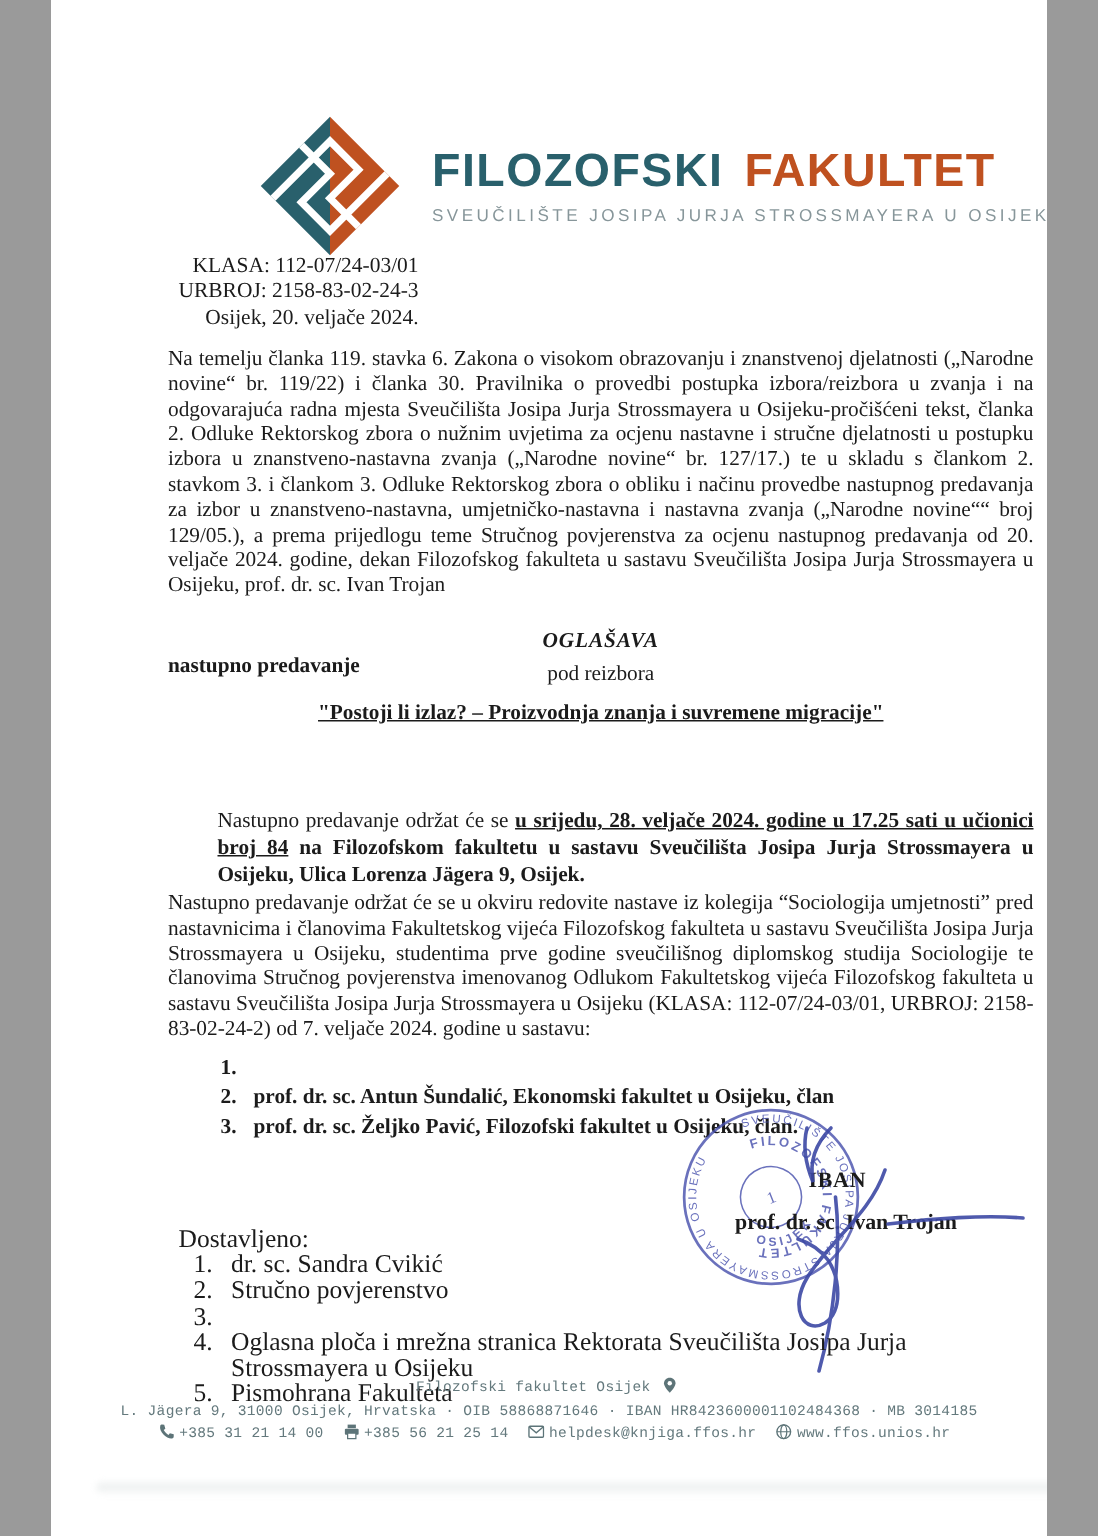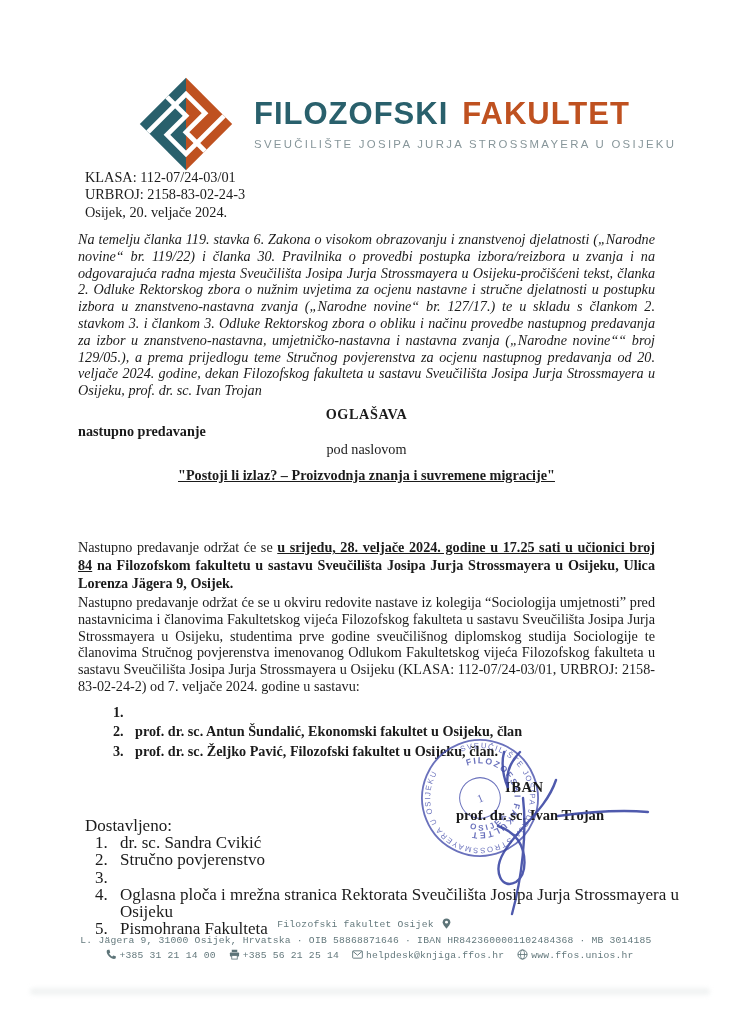--- a/index.html
+++ b/index.html
@@ -1,44 +1,44 @@
 <!DOCTYPE html>
 <html lang="hr"><head>
 <meta charset="utf-8">
 <style>
   * { margin:0; padding:0; box-sizing:border-box; }
   html,body { background:#9a9a9a; }
   .page {
-    position:relative; width:732px; height:1024px; margin:0 auto;
+    position:relative; width:664px; height:1024px; margin:0 auto;
     background:#ffffff; overflow:hidden;
     font-family:"Liberation Serif", serif; color:#1b1b1b;
   }
   
   .header { position:absolute; top:76px; left:138px; display:flex; gap:20px; align-items:flex-start; }
   .logo { width:96px; height:96px; flex:0 0 auto; }
   .wordmark-block { padding-top:20px; font-family:"Liberation Sans", sans-serif; }
   .wordmark { font-size:31px; font-weight:bold; letter-spacing:1px; white-space:nowrap; }
   .wm-primary { color:#29606c; }
   .wm-secondary { color:#bf5120; margin-left:14px; }
   .subtitle { margin-top:6px; font-size:11.4px; letter-spacing:2.3px; color:#87969a; white-space:nowrap; }
   
-  .ref-block { position:absolute; top:169px; left:85px; font-size:14.3px; line-height:17.4px; }
+  .ref-block { position:absolute; top:169px; left:85px; font-size:14.3px; line-height:17.4px;text-align:right; }
   
   .blk { position:absolute; left:78px; width:577px; font-size:14.2px; }
   .justify { text-align:justify; }
   .blk-a { top:231px; }
-  .p-legal { line-height:16.8px;font-style:italic; }
-  .h-announce { margin-top:7px; text-align:center; font-weight:bold; letter-spacing:.6px; line-height:17px; }
+  .p-legal { line-height:16.8px; }
+  .h-announce { margin-top:20px; text-align:center; font-weight:bold; letter-spacing:.6px; line-height:17px;font-style:italic; }
   .h-announce2 { text-align:left; font-weight:bold; line-height:17px; }
   .blk-b { top:428px; }
   .p-candidate { font-weight:bold; line-height:18px; }
   .p-under { margin-top:13px; text-align:center; line-height:17px; }
   .p-title { margin-top:9px; text-align:center; font-weight:bold; text-decoration:underline; line-height:17px; }
   .blk-c { top:538px; }
-  .p-schedule { line-height:18.2px; }
+  .p-schedule { line-height:18.2px;margin-left:33px; }
   .p-schedule .hl { font-weight:bold; text-decoration:underline; }
   .p-schedule .bold-tail { font-weight:bold; }
   .blk-d { top:594px; }
   .p-context { line-height:16.8px; }
   .committee { margin-top:8px; padding-left:35px; font-weight:bold; }
   .committee .row { display:flex; line-height:19.4px; }
   .committee .num { width:22px; flex:0 0 auto; }
   
   .stamp { position:absolute; left:416px; top:734px; width:128px; height:128px; }
   .sig-role { position:absolute; left:505px; top:779px; font-size:14.6px; font-weight:bold; letter-spacing:.5px; }
@@ -88,21 +88,21 @@
     <div>Osijek, 20. veljače 2024.</div>
   </div>
 
   <div class="blk blk-a">
     <p class="p-legal justify">Na temelju članka 119. stavka 6. Zakona o visokom obrazovanju i znanstvenoj djelatnosti („Narodne novine“ br. 119/22) i članka 30. Pravilnika o provedbi postupka izbora/reizbora u zvanja i na odgovarajuća radna mjesta Sveučilišta Josipa Jurja Strossmayera u Osijeku-pročišćeni tekst, članka 2. Odluke Rektorskog zbora o nužnim uvjetima za ocjenu nastavne i stručne djelatnosti u postupku izbora u znanstveno-nastavna zvanja („Narodne novine“ br. 127/17.) te u skladu s člankom 2. stavkom 3. i člankom 3. Odluke Rektorskog zbora o obliku i načinu provedbe nastupnog predavanja za izbor u znanstveno-nastavna, umjetničko-nastavna i nastavna zvanja („Narodne novine““ broj 129/05.), a prema prijedlogu teme Stručnog povjerenstva za ocjenu nastupnog predavanja od 20. veljače 2024. godine, dekan Filozofskog fakulteta u sastavu Sveučilišta Josipa Jurja Strossmayera u Osijeku, prof. dr. sc. Ivan Trojan</p>
     <div class="h-announce">OGLAŠAVA</div>
     <div class="h-announce2">nastupno predavanje</div>
   </div>
 
   <div class="blk blk-b">
-    <div class="p-under">pod naslovom</div>
+    <div class="p-under">pod reizbora</div>
     <div class="p-title">"Postoji li izlaz? – Proizvodnja znanja i suvremene migracije"</div>
   </div>
 
   <div class="blk blk-c">
     <p class="p-schedule justify"><span>Nastupno predavanje održat će se</span> <span class="hl">u srijedu, 28. veljače 2024. godine u 17.25 sati u učionici broj 84</span> <span class="bold-tail">na Filozofskom fakultetu u sastavu Sveučilišta Josipa Jurja Strossmayera u Osijeku, Ulica Lorenza Jägera 9, Osijek.</span></p>
   </div>
 
   <div class="blk blk-d">
     <p class="p-context justify">Nastupno predavanje održat će se u okviru redovite nastave iz kolegija “Sociologija umjetnosti” pred nastavnicima i članovima Fakultetskog vijeća Filozofskog fakulteta u sastavu Sveučilišta Josipa Jurja Strossmayera u Osijeku, studentima prve godine sveučilišnog diplomskog studija Sociologije te članovima Stručnog povjerenstva imenovanog Odlukom Fakultetskog vijeća Filozofskog fakulteta u sastavu Sveučilišta Josipa Jurja Strossmayera u Osijeku (KLASA: 112-07/24-03/01, URBROJ: 2158-83-02-24-2) od 7. veljače 2024. godine u sastavu:</p>
     <div class="committee">

